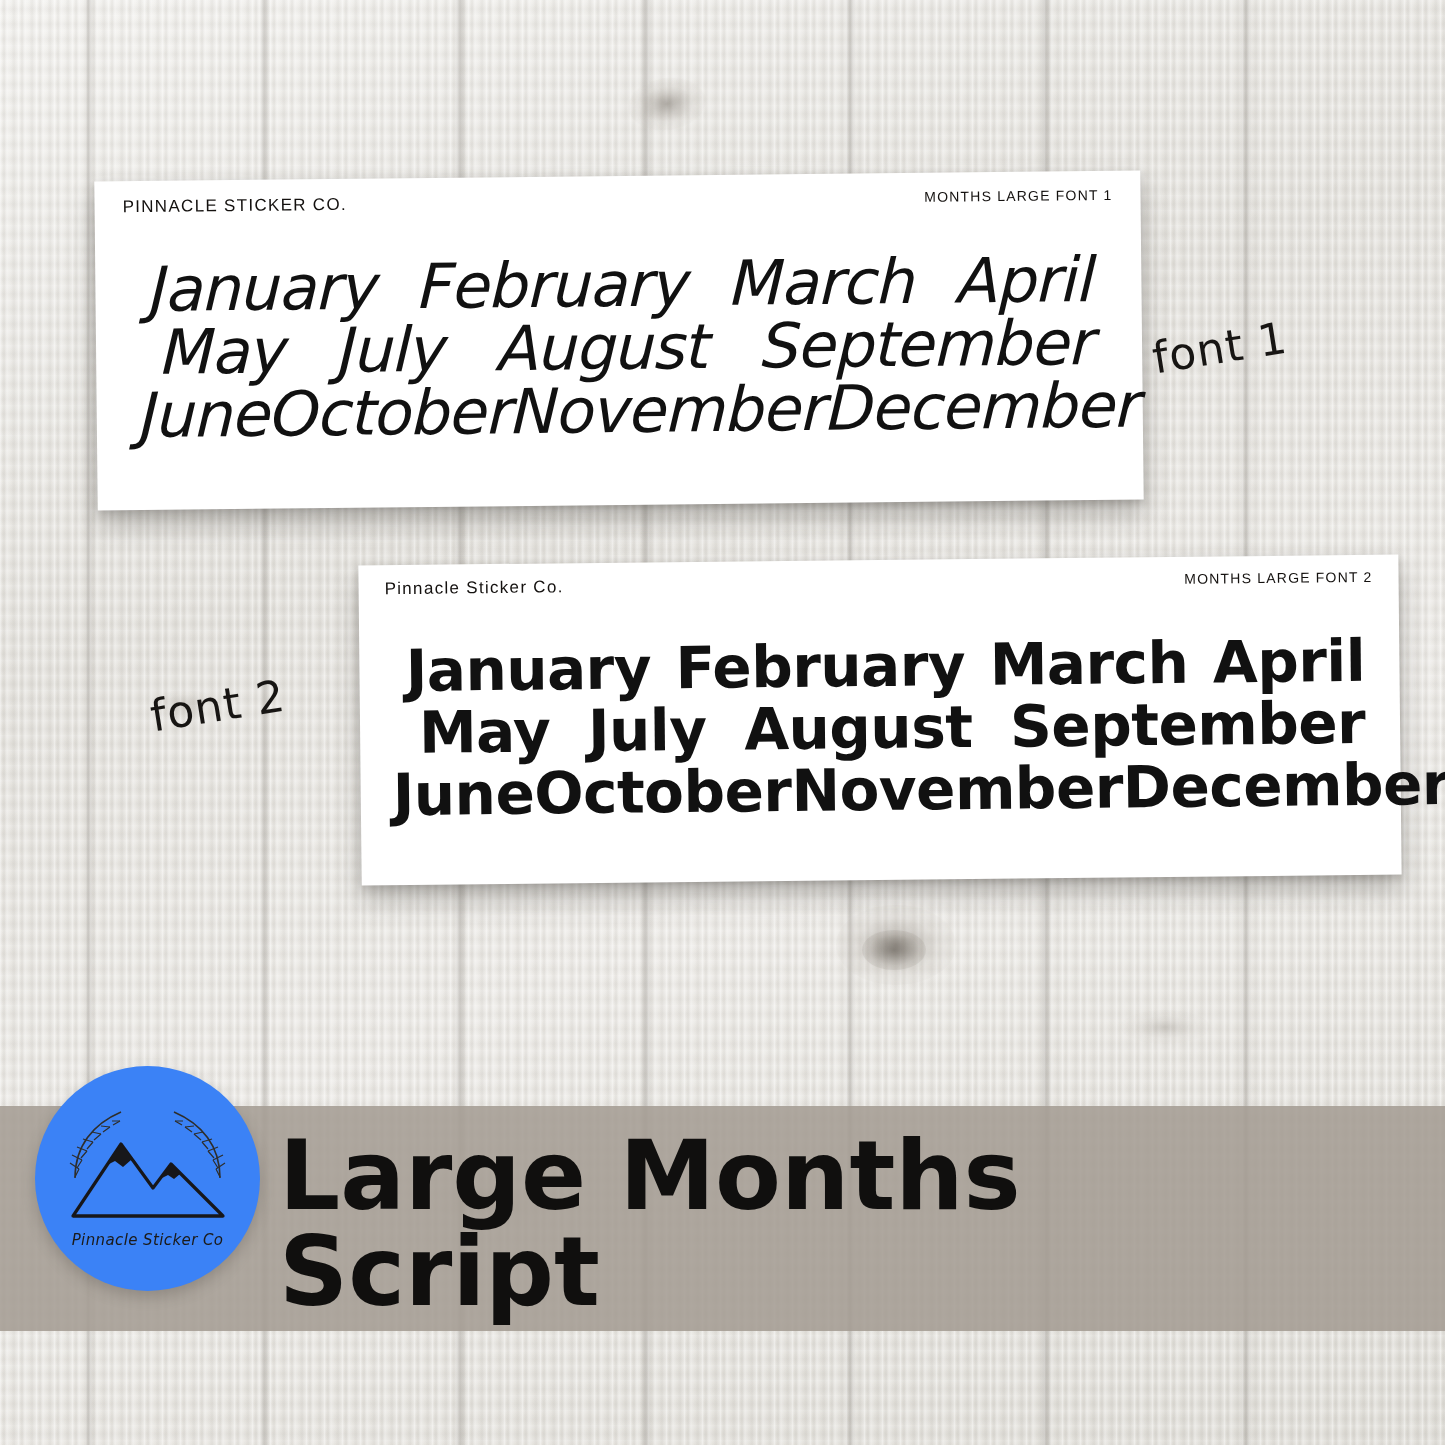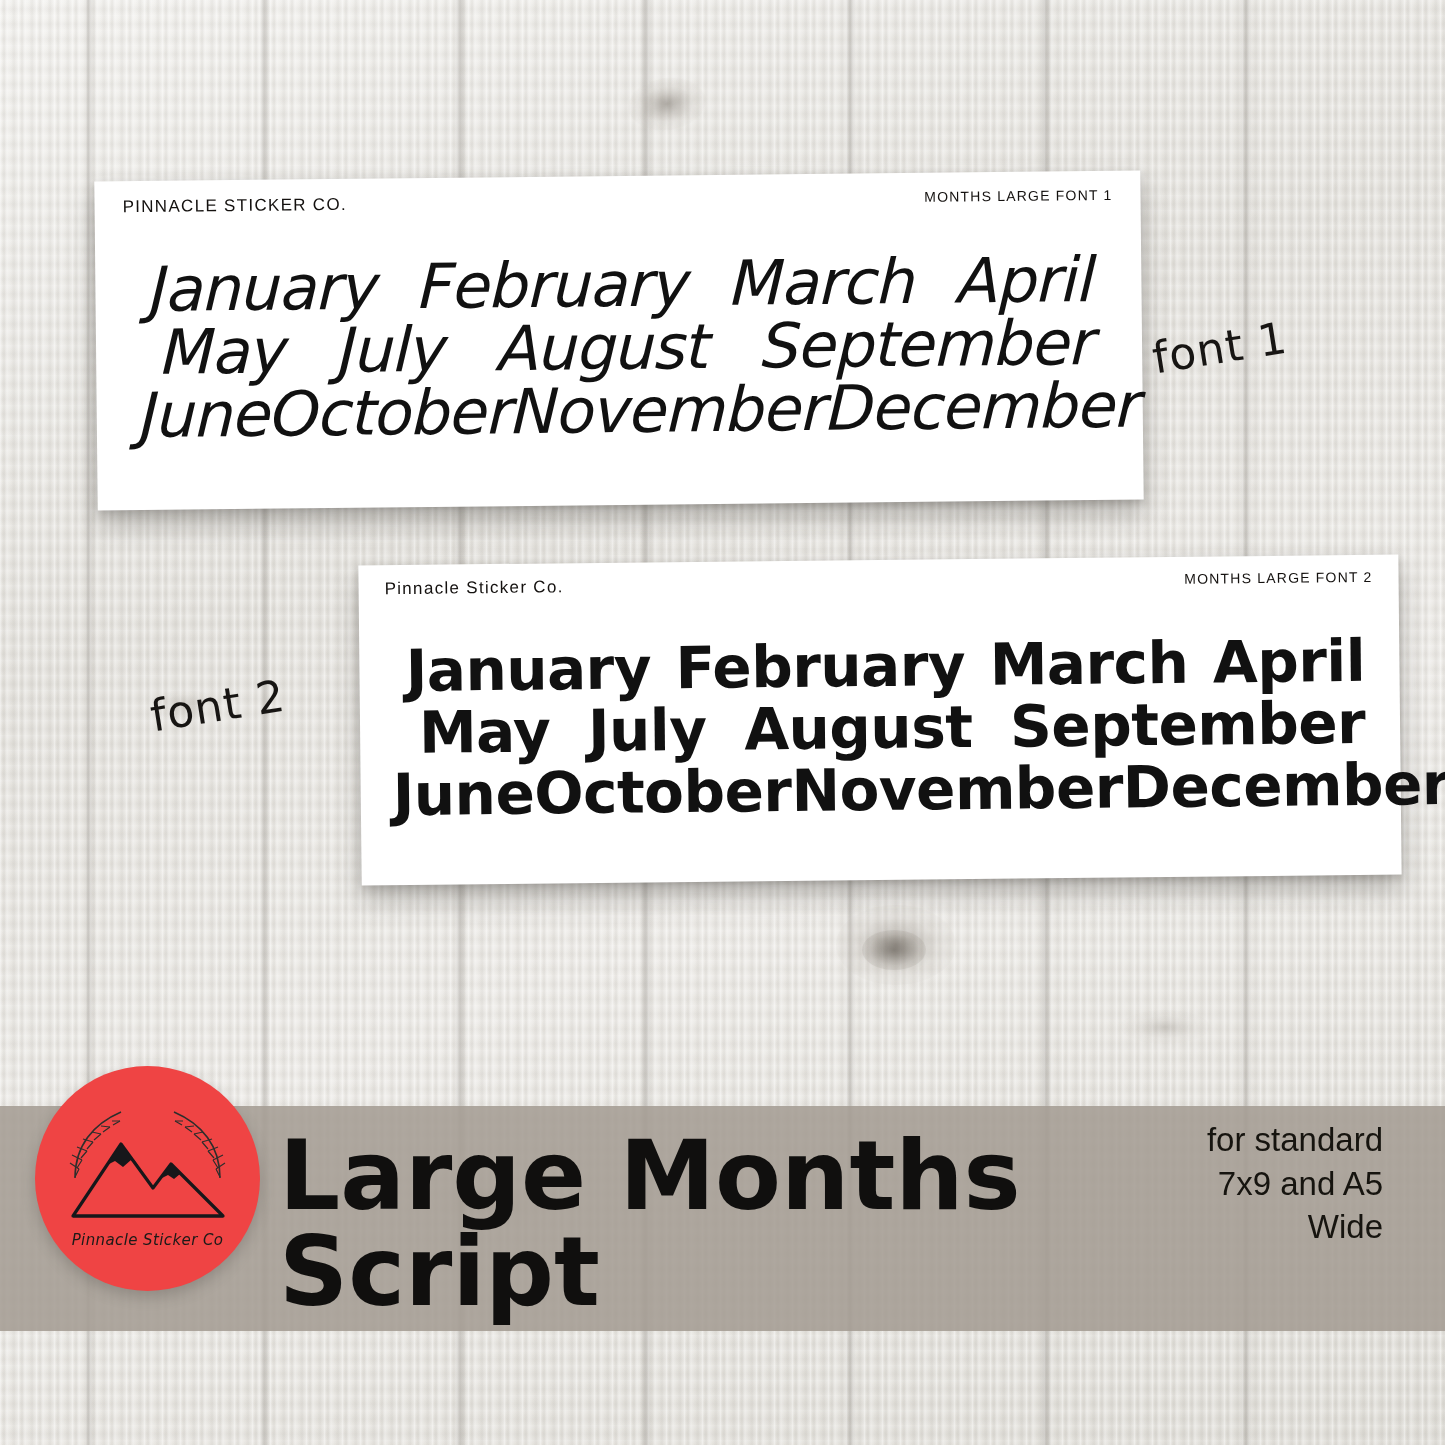--- a/index.html
+++ b/index.html
@@ -227,21 +227,21 @@
   }
 
   
   .logo {
     position: absolute;
     left: 35px;
     top: 1066px;
     width: 225px;
     height: 225px;
     border-radius: 50%;
-    background: #ef4444;
+    background: #3b82f6;
     box-shadow: 0 6px 14px rgba(60,56,50,0.25);
     overflow: hidden;
   }
   .logo svg { display: block; }
   .logo-text {
     position: absolute;
     left: 0;
     right: 0;
     bottom: 42px;
     text-align: center;
@@ -321,21 +321,20 @@
         </div>
       </div>
     </div>
   </div>
 
   <div class="callout" id="font1label">font 1</div>
   <div class="callout" id="font2label">font 2</div>
 
   <div class="banner"></div>
   <div class="banner-title">Large Months Script</div>
-  <div class="banner-note">for standard 7x9 and A5 Wide</div>
 
   <div class="logo">
     <svg width="225" height="225" viewBox="0 0 225 225">
 
       <g stroke="#2e2e2c" stroke-width="1.6" fill="none">
         <path d="M40 112 C 40 80, 58 58, 86 46"></path>
         <path d="M185 112 C 185 80, 167 58, 139 46"></path>
       </g>
       <g stroke="#2e2e2c" stroke-width="1.2" fill="none">
         <path d="M44 103 l -9 -6 M47 94 l -10 -5 M52 85 l -10 -4 M58 76 l -10 -3 M66 68 l -9 -2 M75 61 l -9 -1 M85 55 l -8 0"></path>

